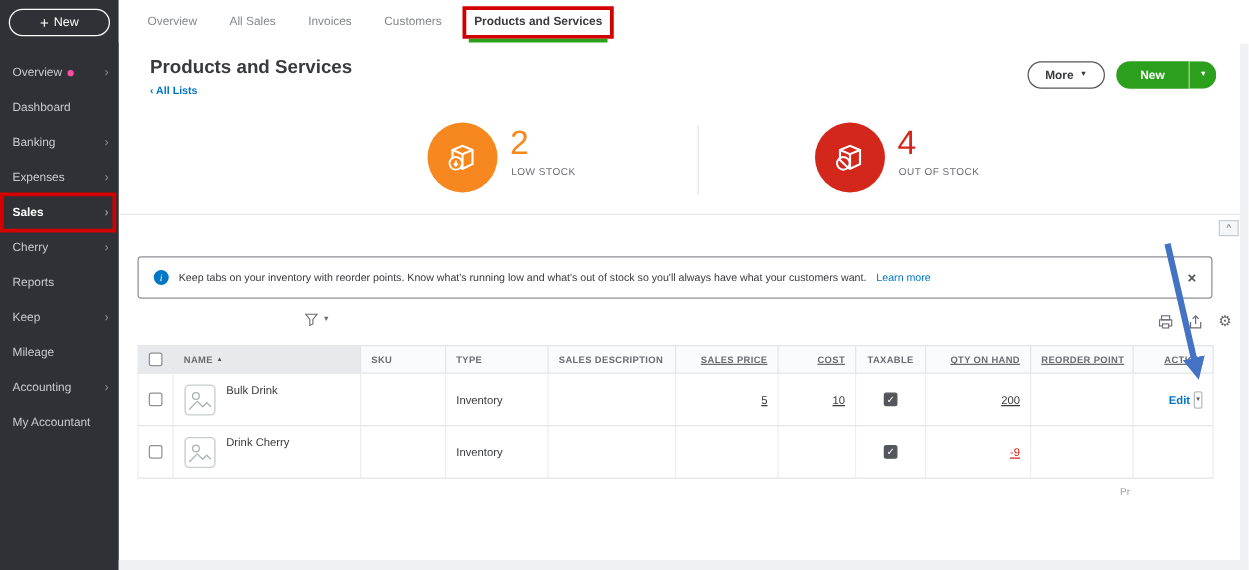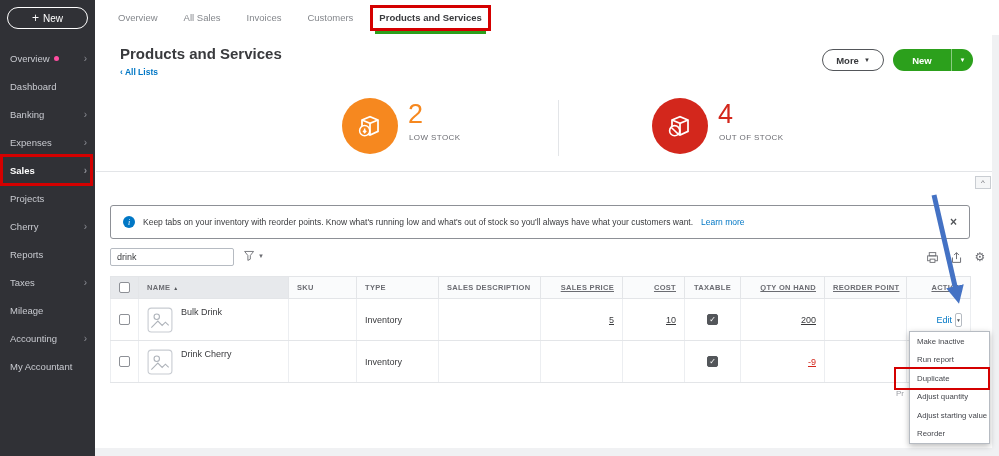--- a/index.html
+++ b/index.html
@@ -90,21 +90,21 @@
      padding:0 8px;color:#393a3d;white-space:nowrap;overflow:hidden;}
   .num{text-align:right;text-decoration:underline;}
   .center{text-align:center;}
   .sort-arrow{font-size:5px;color:#53565a;margin-left:3px;vertical-align:middle;}
   .cb{width:11px;height:11px;border:1px solid #8d9096;border-radius:2px;background:#fff;
       display:inline-flex;align-items:center;justify-content:center;vertical-align:middle;cursor:pointer;}
   .cb.checked{background:#53565a;border-color:#53565a;color:#fff;font-size:8px;cursor:default;}
   .name-flex{display:flex;gap:8px;}
   .neg{color:#d3271c;}
   .edit-flex{display:flex;align-items:center;justify-content:flex-end;gap:3px;}
-  .edit-link{color:#0077c5;font-weight:normal;cursor:pointer;padding-left:25px;}
+  .edit-link{color:#0077c5;font-weight:bold;cursor:pointer;padding-left:25px;}
   .edit-caret{width:14px;height:14px;border:1px solid #b6bbc2;background:#fff;font-size:5px;
               color:#53565a;display:flex;align-items:center;justify-content:center;cursor:pointer;
               border-radius:2px;font-family:inherit;}
 
   
   .action-menu{position:absolute;left:909px;top:331px;width:81px;height:113px;background:#fff;
                border:1px solid #b6bbc2;box-shadow:0 2px 6px rgba(0,0,0,.28);display:flex;
                flex-direction:column;z-index:5;}
   .menu-item{flex:1;display:flex;align-items:center;padding-left:7px;font-size:7.8px;color:#45474d;
              cursor:pointer;position:relative;white-space:nowrap;}
@@ -147,31 +147,28 @@
       <div class="side-item">
         <span>Expenses</span>
         <span class="si-chev">›</span>
       </div>
       <div class="side-item active">
         <span>Sales</span>
         <span class="si-chev">›</span>
         <span class="anno sales-anno"></span>
       </div>
       <div class="side-item">
-        <span>Projects</span>
-      </div>
-      <div class="side-item">
         <span>Cherry</span>
         <span class="si-chev">›</span>
       </div>
       <div class="side-item">
         <span>Reports</span>
       </div>
       <div class="side-item">
-        <span>Taxes</span>
+        <span>Keep</span>
         <span class="si-chev">›</span>
       </div>
       <div class="side-item">
         <span>Mileage</span>
       </div>
       <div class="side-item">
         <span>Accounting</span>
         <span class="si-chev">›</span>
       </div>
       <div class="side-item">
@@ -242,21 +239,20 @@
     <span>^</span>
   </div>
 
   <div class="banner">
     <span class="info-icon">i</span>
     <span>Keep tabs on your inventory with reorder points. Know what's running low and what's out of stock so you'll always have what your customers want.</span>
     <span class="learn-more">Learn more</span>
     <span class="banner-close">×</span>
   </div>
 
-  <input class="search-input" type="text" value="drink" style="">
   <button class="filter-btn">
     <svg width="13" height="13" viewBox="0 0 16 16">
       <path d="M2 3 H13 L9 8 V12.5 L6 14 V8 Z" fill="none" stroke="#6b6c72" stroke-width="1.1"></path>
     </svg>
     <span class="tiny-caret">▼</span>
   </button>
   <div class="table-icons">
     <button class="t-icon">
       <svg width="13" height="13" viewBox="0 0 16 16">
         <rect x="4" y="2" width="8" height="4" fill="none" stroke="#6b6c72" stroke-width="1.1"></rect>
@@ -362,31 +358,20 @@
           <td class="num neg">-9</td>
           <td class="num"></td>
           <td class="num"></td>
         </tr>
       </tbody>
     </table>
   </div>
 
   <span class="pag">Pr</span>
 
-  <div class="action-menu">
-    <div class="menu-item">Make inactive</div>
-    <div class="menu-item">Run report</div>
-    <div class="menu-item">
-      <span>Duplicate</span>
-      <span class="anno dup-anno"></span>
-    </div>
-    <div class="menu-item">Adjust quantity</div>
-    <div class="menu-item">Adjust starting value</div>
-    <div class="menu-item">Reorder</div>
-  </div>
 
   <svg class="anno-arrow" width="55" height="125" viewBox="0 0 55 125">
     <defs>
       <marker id="ah" markerUnits="userSpaceOnUse" markerWidth="18" markerHeight="18" refX="9" refY="9" orient="auto">
         <path d="M0 0 L18 9 L0 18 Z" fill="#4472c4"></path>
       </marker>
     </defs>
     <line x1="14" y1="5" x2="37" y2="105" stroke="#4472c4" stroke-width="5" marker-end="url(#ah)"></line>
   </svg>
 

